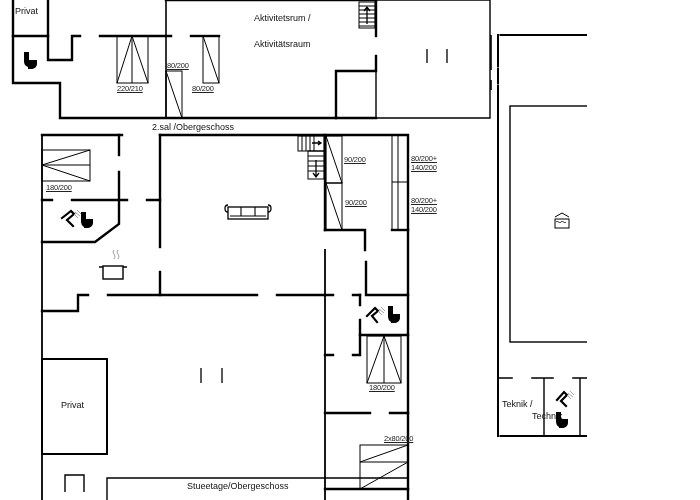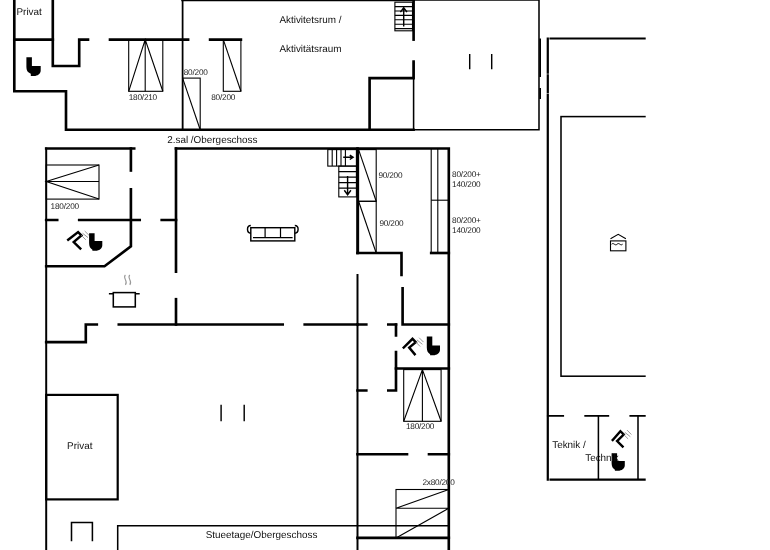--- a/index.html
+++ b/index.html
@@ -1,21 +1,21 @@
 <!DOCTYPE html>
 <html><head>
   <meta charset="utf-8">
   <style>
     html, body { margin: 0; padding: 0; background: #ffffff; }
     #plan { position: relative; width: 587px; height: 500px; overflow: hidden; background: #ffffff; font-family: "Liberation Sans", sans-serif; }
     svg { position: absolute; left: 0; top: 0; }
     .w { stroke: #000; stroke-width: 2.4; fill: none; stroke-linecap: square; }
     .t { stroke: #000; stroke-width: 1; fill: none; }
     .lbl { position: absolute; font-size: 9px; color: #111; white-space: nowrap; line-height: 1.15; }
-    .dim { position: absolute; font-size: 7.5px; color: #222; white-space: nowrap; line-height: 1.15; letter-spacing: -0.2px; }
+    .dim { position: absolute; font-size: 7.5px; color: #222; white-space: nowrap; line-height: 1.15; letter-spacing: -0.2px; text-decoration: underline; }
     .floor { position: absolute; font-size: 9px; color: #111; white-space: nowrap; }
     .ctr { text-align: left; }
   </style>
 </head>
 <body>
 
 <div id="plan">
   <svg width="700" height="500" viewBox="0 0 700 500">
 
     <g>
@@ -183,21 +183,21 @@
       <rect class="t" x="601" y="397" width="16" height="16" style="stroke-width:1.2"></rect>
       <rect x="604" y="404" width="5" height="7" fill="#000"></rect>
       <path d="M612,401 h3 v9 h-5 z" fill="#000"></path>
       <path d="M605,398 l1,4 m2,-5 l1,4" stroke="#777" stroke-width="0.8" fill="none"></path>
     </g>
   </svg>
 
   <div class="lbl" style="left:15px;top:6px;">Privat</div>
   <div class="lbl" style="left:254px;top:13px;">Aktivitetsrum /</div>
   <div class="lbl" style="left:254px;top:39px;">Aktivitätsraum</div>
-  <div class="dim" style="left:117px;top:85px;">180/210</div>
+  <div class="dim" style="left:117px;top:85px;">220/210</div>
   <div class="dim" style="left:167px;top:62px;">80/200</div>
   <div class="dim" style="left:192px;top:85px;">80/200</div>
   <div class="floor" style="left:152px;top:122px;">2.sal /Obergeschoss</div>
 
   <div class="dim" style="left:46px;top:184px;">180/200</div>
   <div class="dim" style="left:344px;top:156px;">90/200</div>
   <div class="dim" style="left:345px;top:199px;">90/200</div>
   <div class="dim" style="left:411px;top:155px;">80/200+</div>
   <div class="dim" style="left:411px;top:164px;">140/200</div>
   <div class="dim" style="left:411px;top:197px;">80/200+</div>

